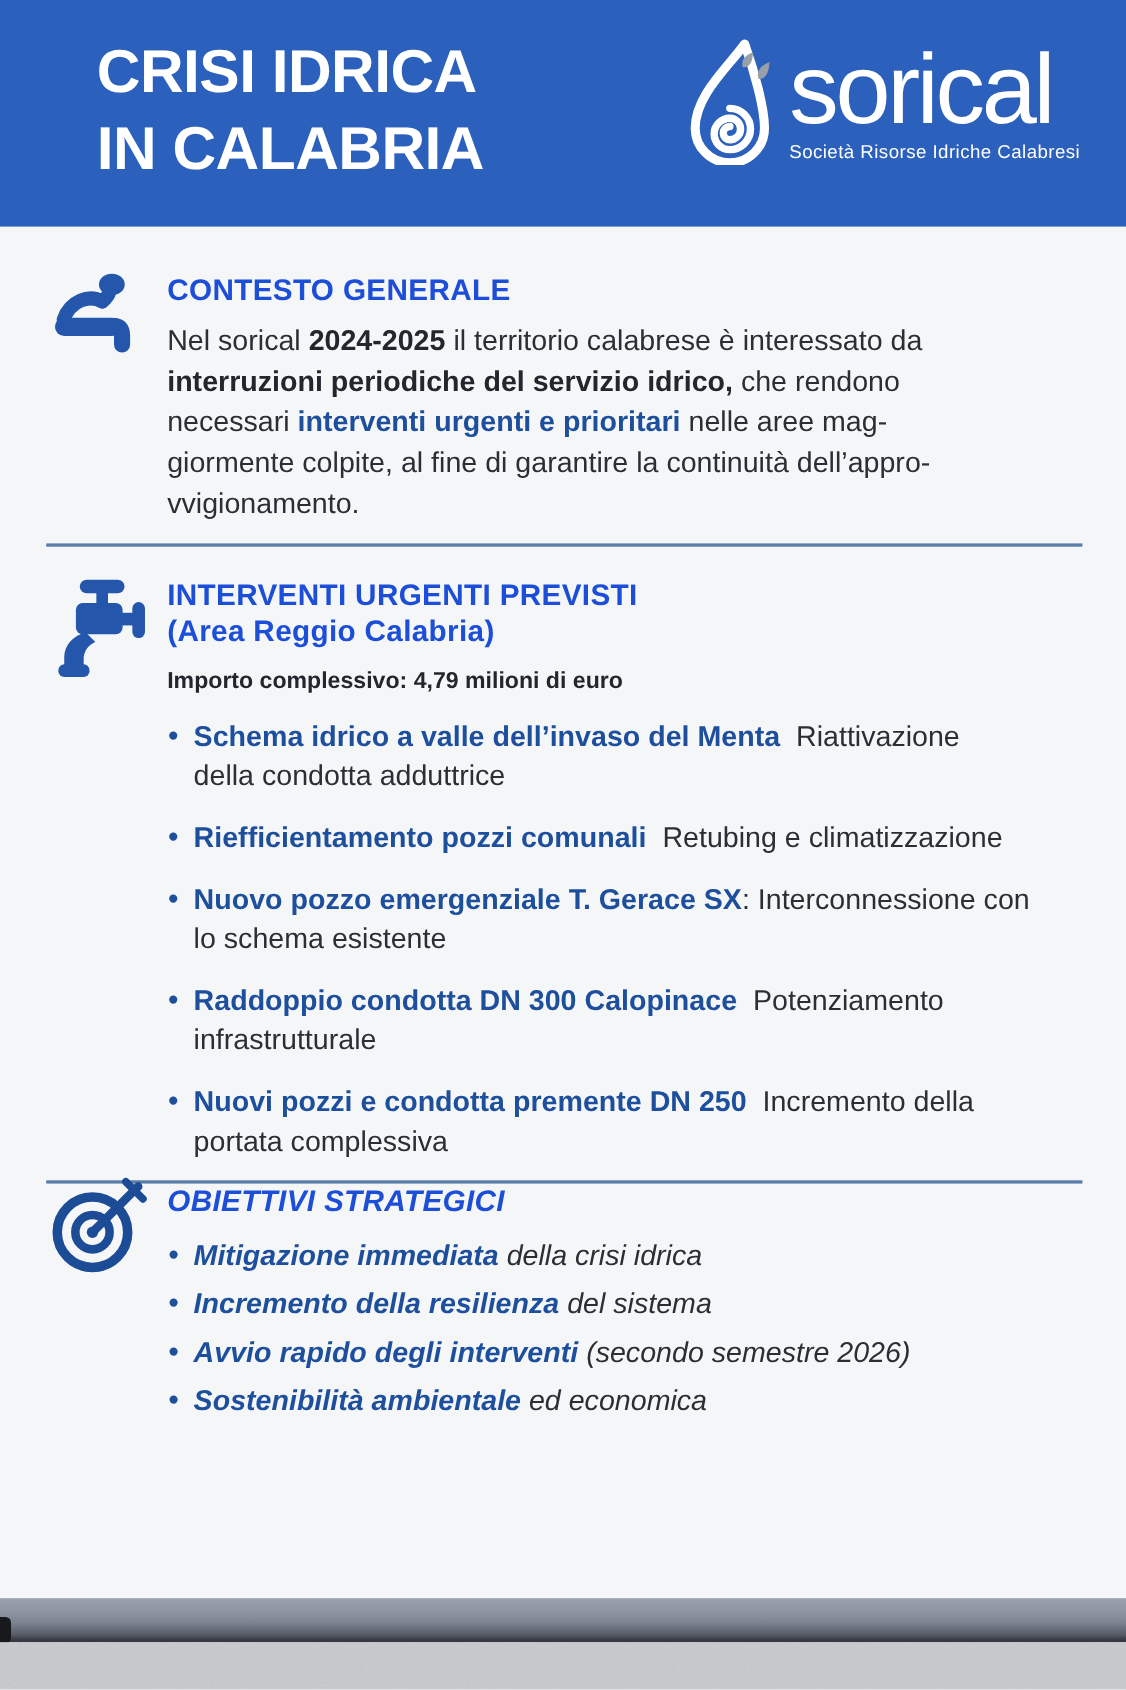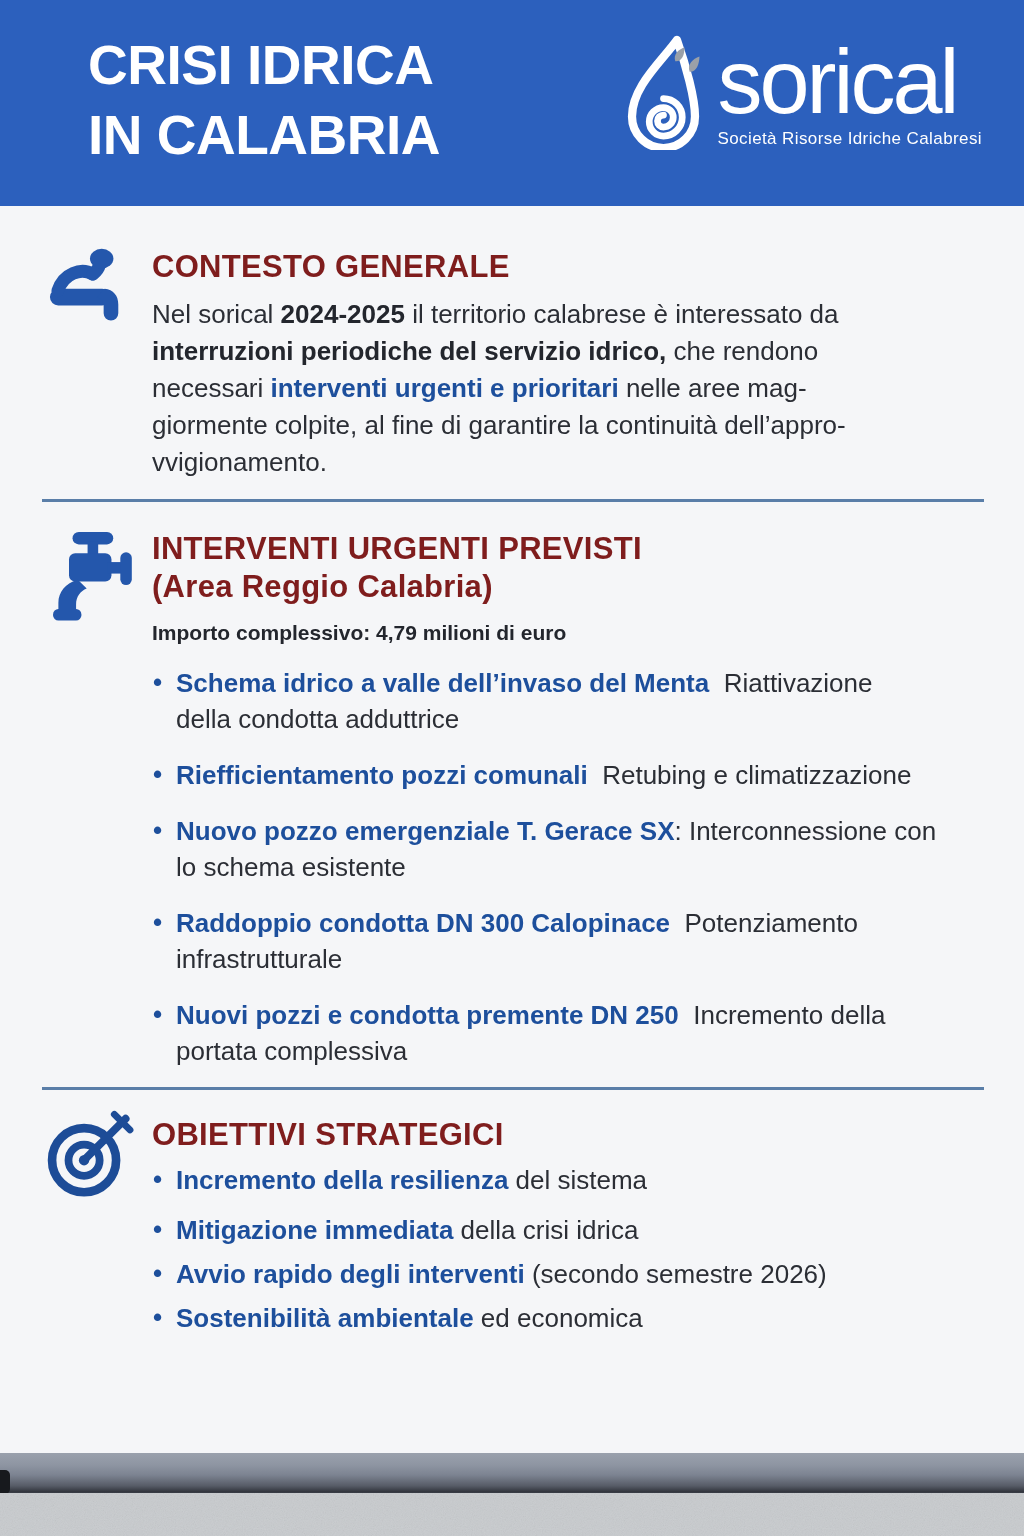--- a/index.html
+++ b/index.html
@@ -50,22 +50,22 @@
     font-size: 17px;
     letter-spacing: 0.4px;
     margin-top: 3px;
     white-space: nowrap;
   }
   
   .section { position: relative; padding: 0 30px 0 152px; }
   .icon-slot { position: absolute; left: 46px; }
   .section-title {
     margin: 0;
-    font-size: 31px; font-weight: bold;
-    color: #7f1d1d;
+    font-size: 27px; font-weight: bold;
+    color: #1d4ed8;
     letter-spacing: 0.3px;
     line-height: 1.22;
   }
   .paragraph {
     margin: 10px 0 0 0;
     font-size: 26px;
     line-height: 37px;
     color: #2b2e35;
     white-space: pre-wrap;
   }
@@ -183,34 +183,34 @@
       <div class="bullet"><span class="b-blue">Nuovo pozzo emergenziale T. Gerace SX</span><span>: Interconnessione con
 lo schema esistente</span></div>
       <div class="bullet"><span class="b-blue">Raddoppio condotta DN 300 Calopinace</span><span>  Potenziamento
 infrastrutturale</span></div>
       <div class="bullet"><span class="b-blue">Nuovi pozzi e condotta premente DN 250</span><span>  Incremento della
 portata complessiva</span></div>
     </section>
 
     <hr class="divider">
 
-    <section class="section" style="margin-top:26px;">
+    <section class="section" style="font-style:italic;">
       <span class="icon-slot" style="top:-6px;">
         <svg width="90" height="90" viewBox="0 0 104 104">
           <circle cx="44" cy="58" r="37" fill="none" stroke="#1d4c97" stroke-width="10"></circle>
           <circle cx="44" cy="58" r="18" fill="none" stroke="#1d4c97" stroke-width="9"></circle>
           <circle cx="44" cy="58" r="6" fill="#1d4c97"></circle>
           <line x1="92" y1="10" x2="47" y2="55" stroke="#1d4c97" stroke-width="9" stroke-linecap="round"></line>
           <line x1="79" y1="5" x2="97" y2="23" stroke="#1d4c97" stroke-width="8" stroke-linecap="round"></line>
         </svg>
       </span>
       <h2 class="section-title">OBIETTIVI STRATEGICI</h2>
 
+      <div class="bullet bullet-tight" style="margin-top:14px;"><span class="b-blue">Mitigazione immediata</span><span> della crisi idrica</span></div>
       <div class="bullet bullet-tight"><span class="b-blue">Incremento della resilienza</span><span> del sistema</span></div>
-      <div class="bullet bullet-tight" style="margin-top:14px;"><span class="b-blue">Mitigazione immediata</span><span> della crisi idrica</span></div>
       <div class="bullet bullet-tight"><span class="b-blue">Avvio rapido degli interventi</span><span> (secondo semestre 2026)</span></div>
       <div class="bullet bullet-tight"><span class="b-blue">Sostenibilità ambientale</span><span> ed economica</span></div>
     </section>
 
   </div>
 
   <div class="shelf"></div>
   <div class="shelf-end"></div>
   <div class="floor">
     <svg width="1024" height="43">

